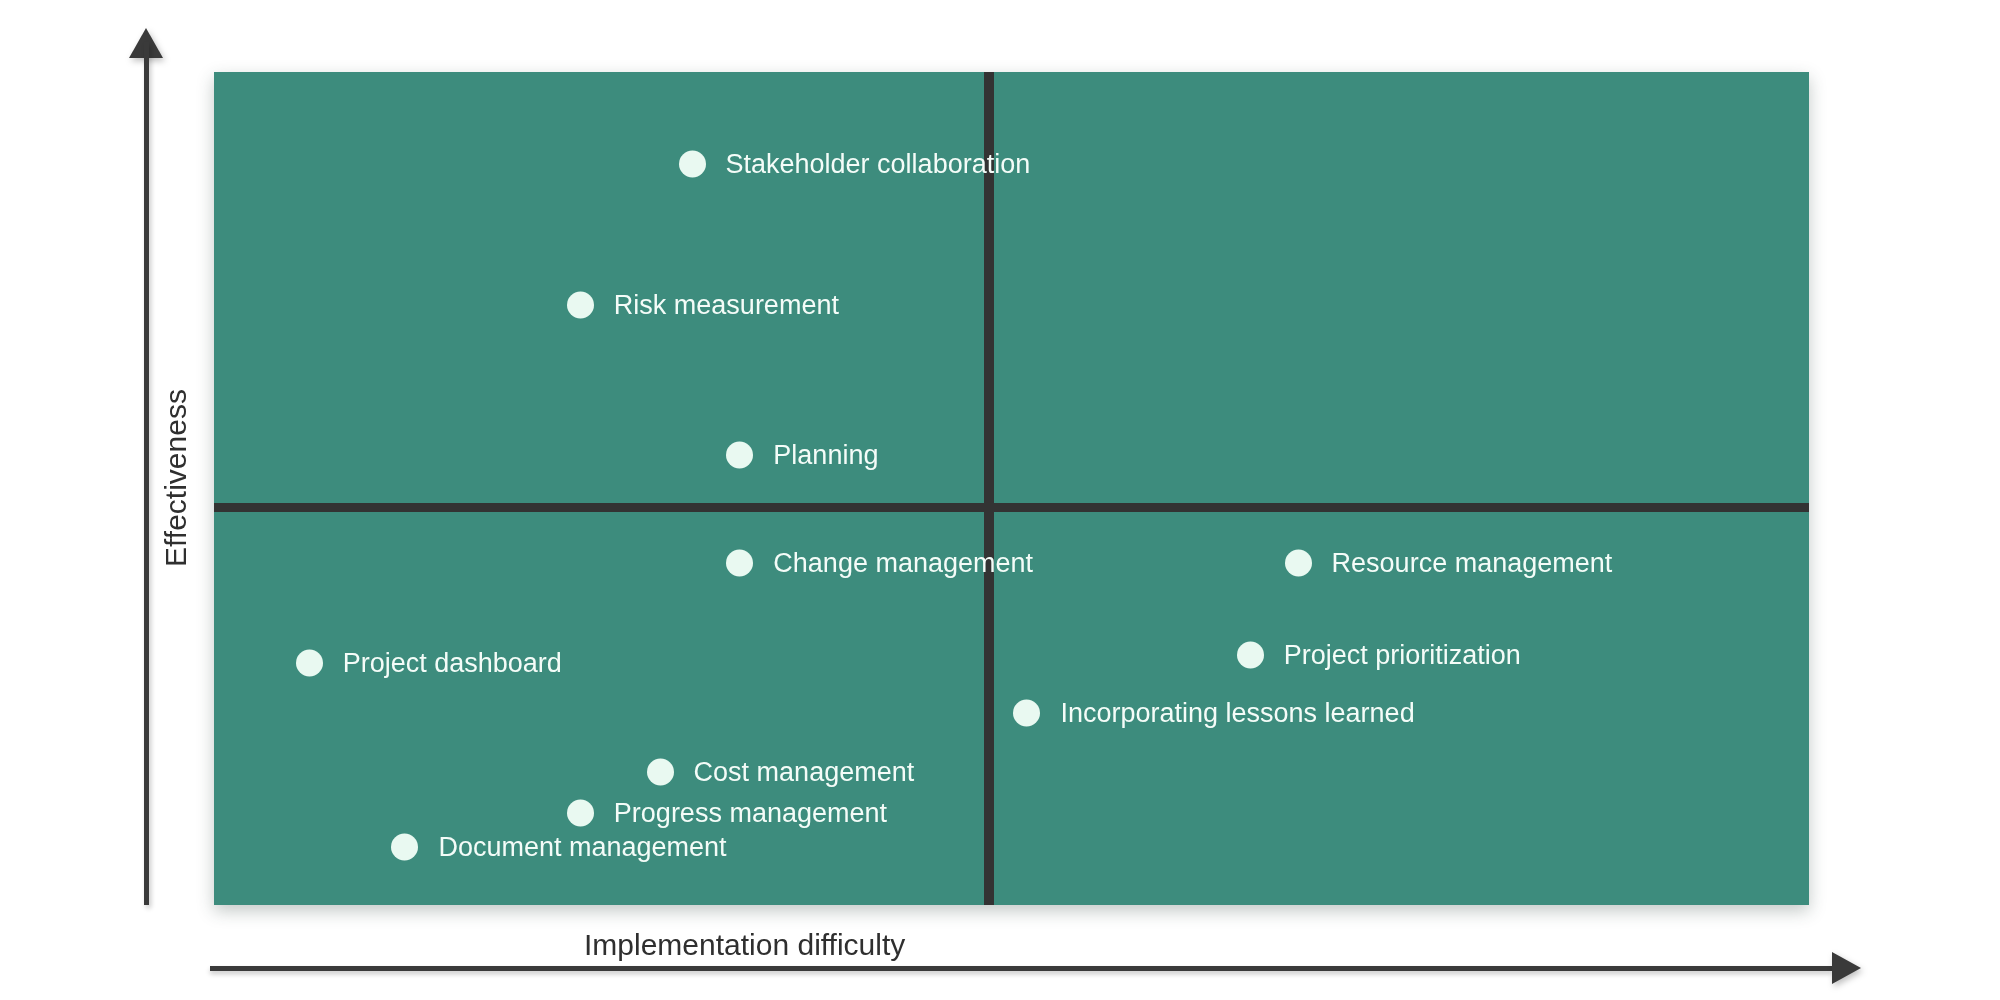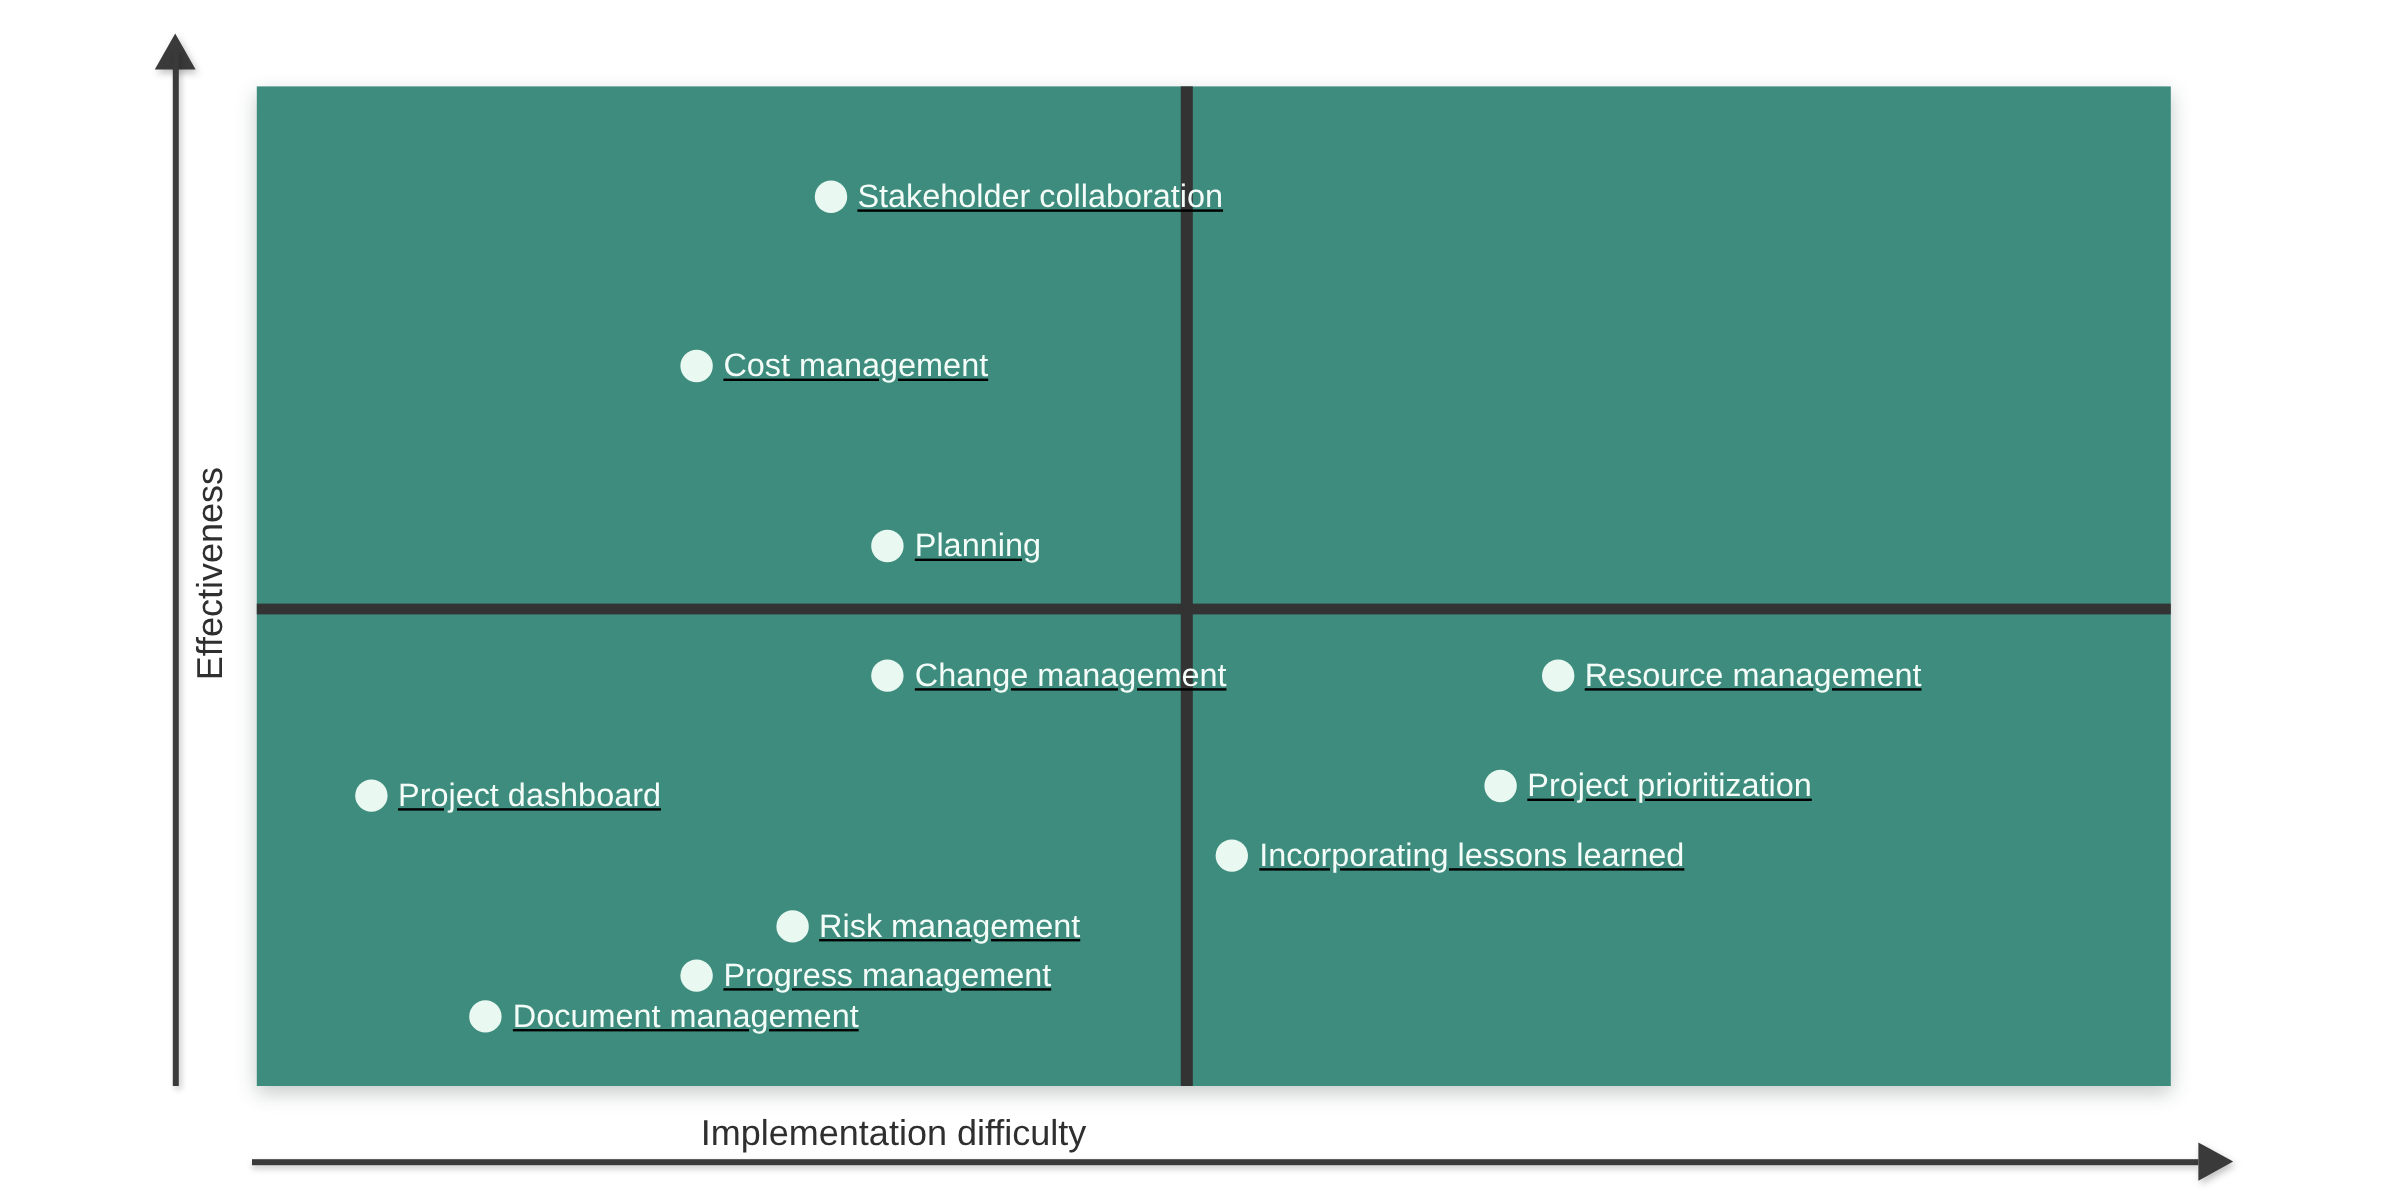--- a/index.html
+++ b/index.html
@@ -42,24 +42,23 @@
     width: 100%;
     margin-top: -4.5px;
     background: var(--divider, #333333);
   }
 
   
   .point {
     position: absolute;
     display: flex;
     align-items: center;
-    gap: 9px;
+    gap: 20px;
     transform: translate(-14px, -50%);
     white-space: nowrap;
-    text-decoration: underline;
   }
   .dot {
     width: 27px;
     height: 27px;
     border-radius: 50%;
     background: var(--dot, #E9F9F1);
     flex: 0 0 auto;
   }
   .point-label {
     color: var(--pointText, #F4FCF8);
@@ -151,37 +150,37 @@
   <div class="plot">
     <div class="divider-v" id="divider-v" style="left: 48.6%;"></div>
     <div class="divider-h" id="divider-h" style="top: 52.3%;"></div>
     <div id="points-layer">
         <div class="point" style="left: 30%; top: 11%;">
           <span class="dot"></span>
           <span class="point-label">Stakeholder collaboration</span>
         </div>
         <div class="point" style="left: 23%; top: 28%;">
           <span class="dot"></span>
+          <span class="point-label">Risk measurement</span>
+        </div>
+        <div class="point" style="left: 33%; top: 46%;">
+          <span class="dot"></span>
+          <span class="point-label">Planning</span>
+        </div>
+        <div class="point" style="left: 33%; top: 59%;">
+          <span class="dot"></span>
+          <span class="point-label">Change management</span>
+        </div>
+        <div class="point" style="left: 6%; top: 71%;">
+          <span class="dot"></span>
+          <span class="point-label">Project dashboard</span>
+        </div>
+        <div class="point" style="left: 28%; top: 84%;">
+          <span class="dot"></span>
           <span class="point-label">Cost management</span>
-        </div>
-        <div class="point" style="left: 33%; top: 46%;">
-          <span class="dot"></span>
-          <span class="point-label">Planning</span>
-        </div>
-        <div class="point" style="left: 33%; top: 59%;">
-          <span class="dot"></span>
-          <span class="point-label">Change management</span>
-        </div>
-        <div class="point" style="left: 6%; top: 71%;">
-          <span class="dot"></span>
-          <span class="point-label">Project dashboard</span>
-        </div>
-        <div class="point" style="left: 28%; top: 84%;">
-          <span class="dot"></span>
-          <span class="point-label">Risk management</span>
         </div>
         <div class="point" style="left: 23%; top: 89%;">
           <span class="dot"></span>
           <span class="point-label">Progress management</span>
         </div>
         <div class="point" style="left: 12%; top: 93%; text-align: center;">
           <span class="dot"></span>
           <span class="point-label">Document management</span>
         </div>
         <div class="point" style="left: 68%; top: 59%;">

